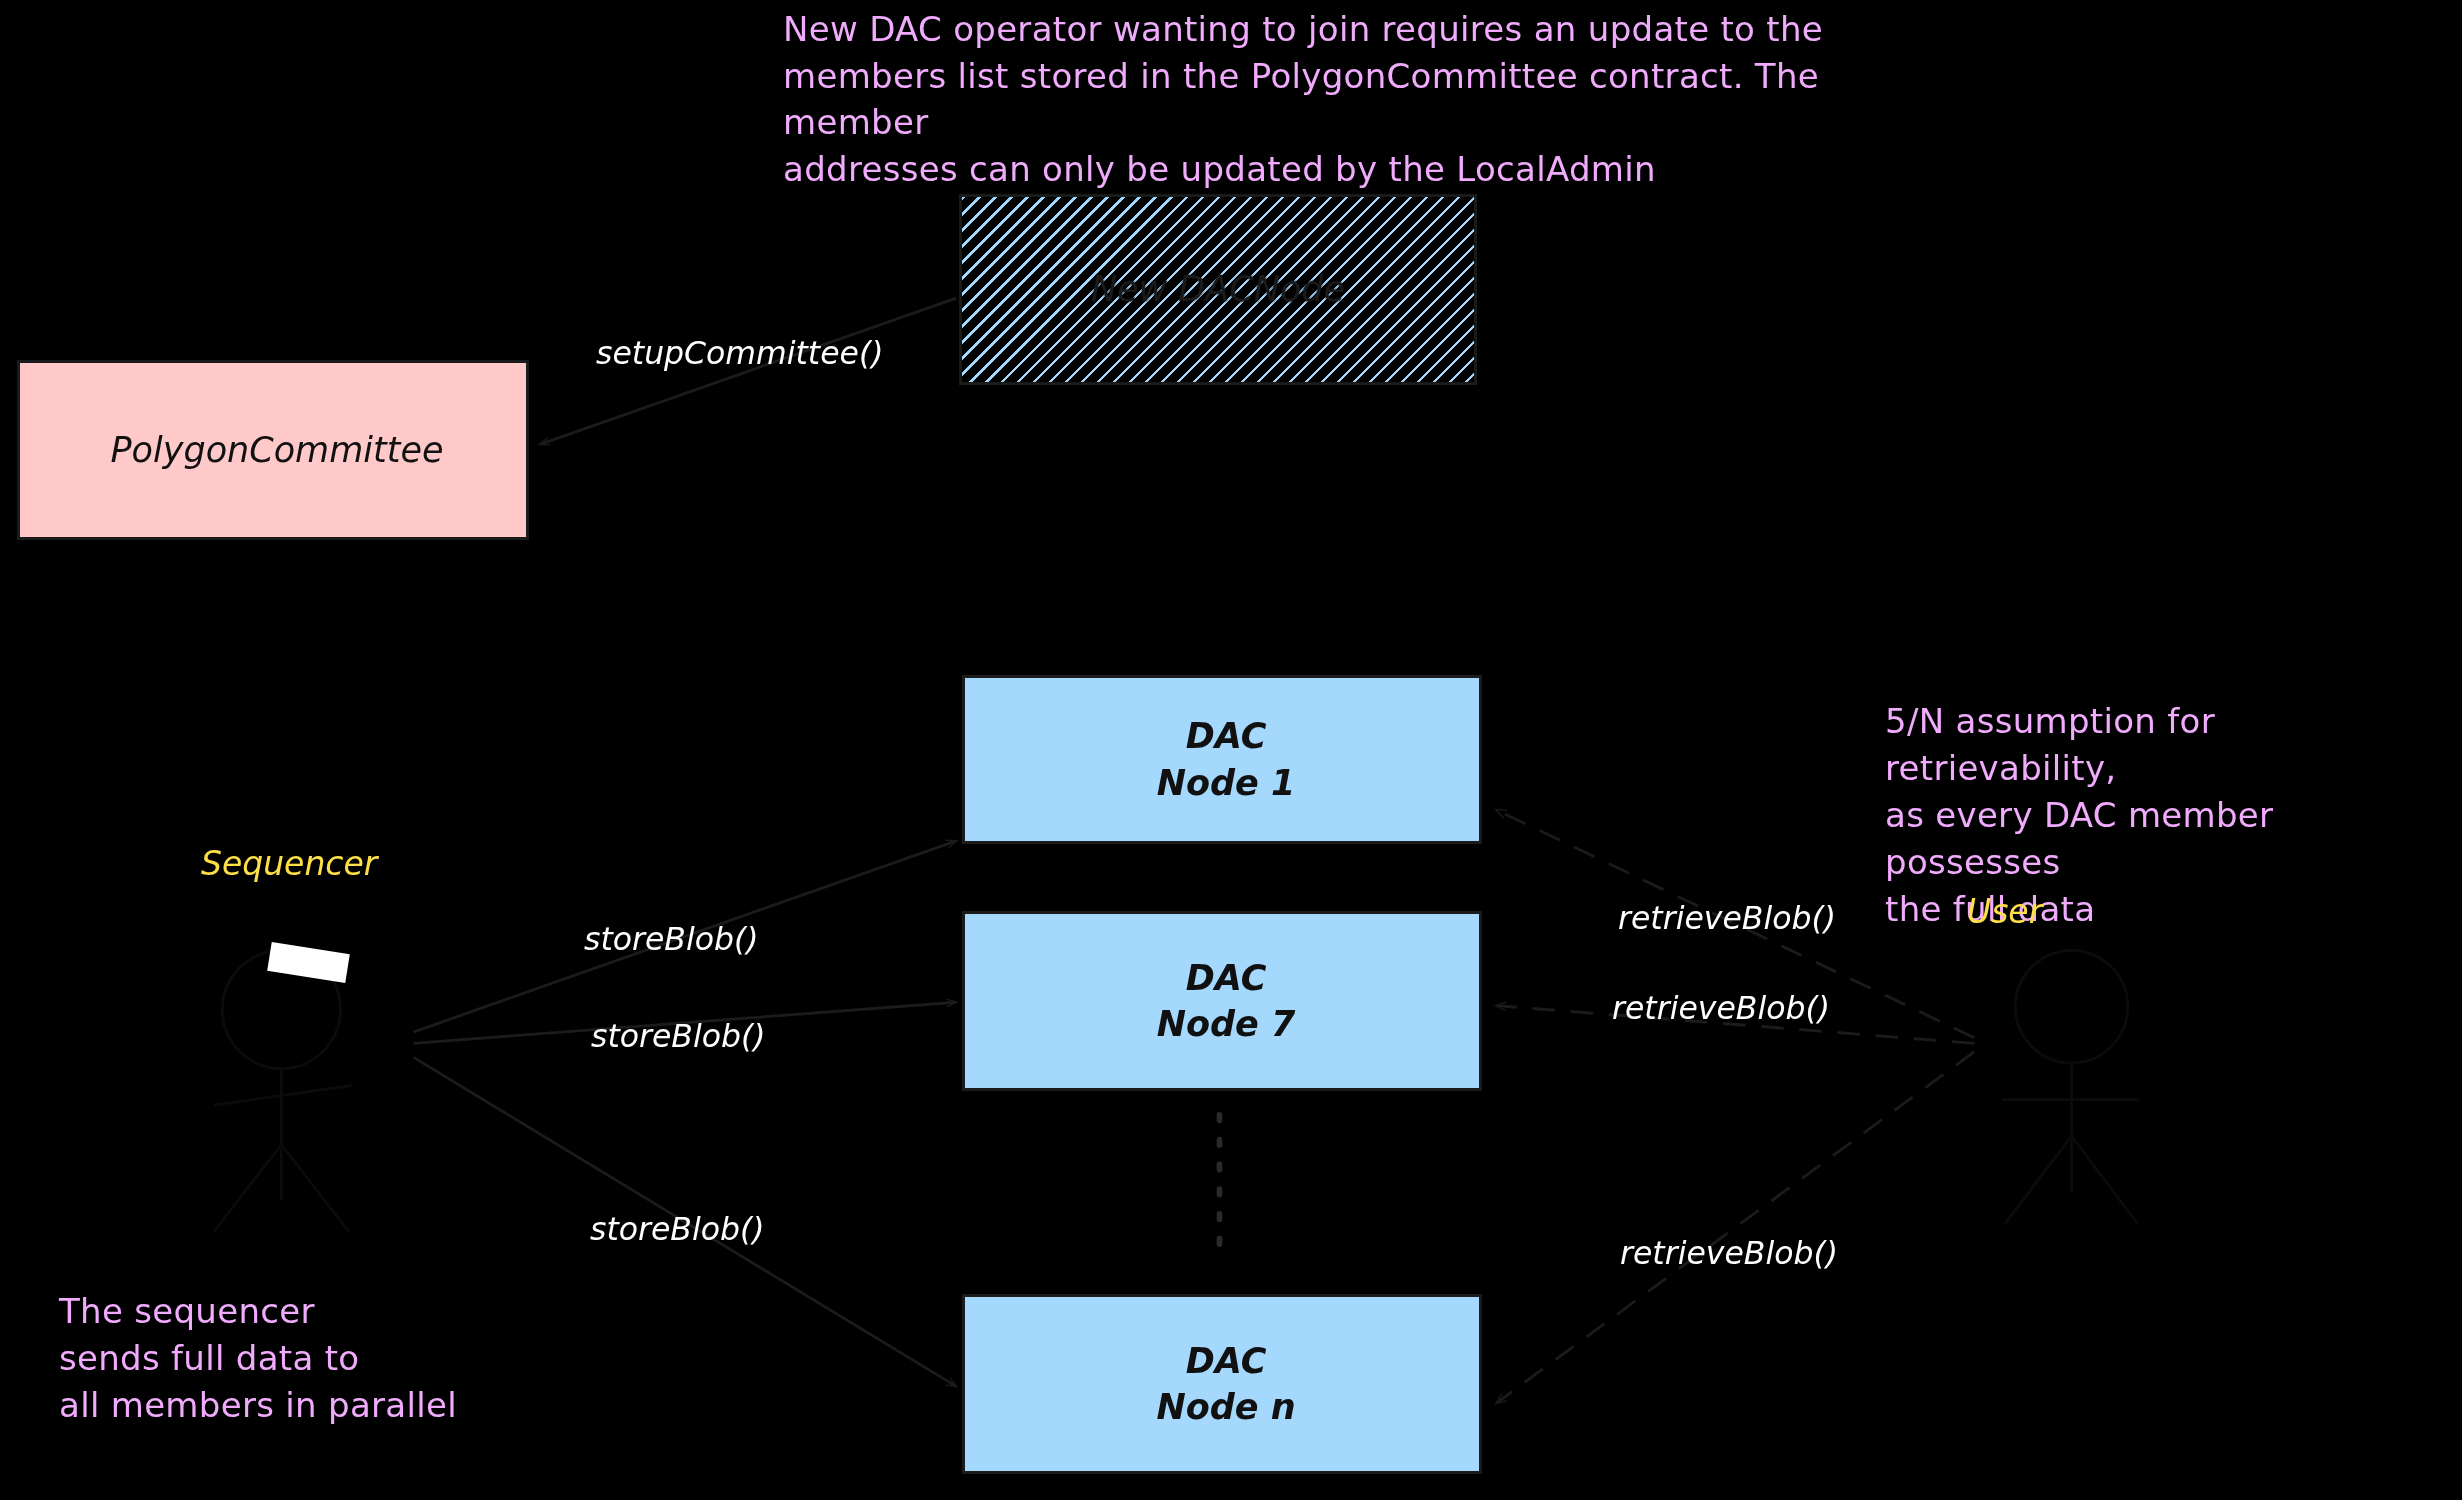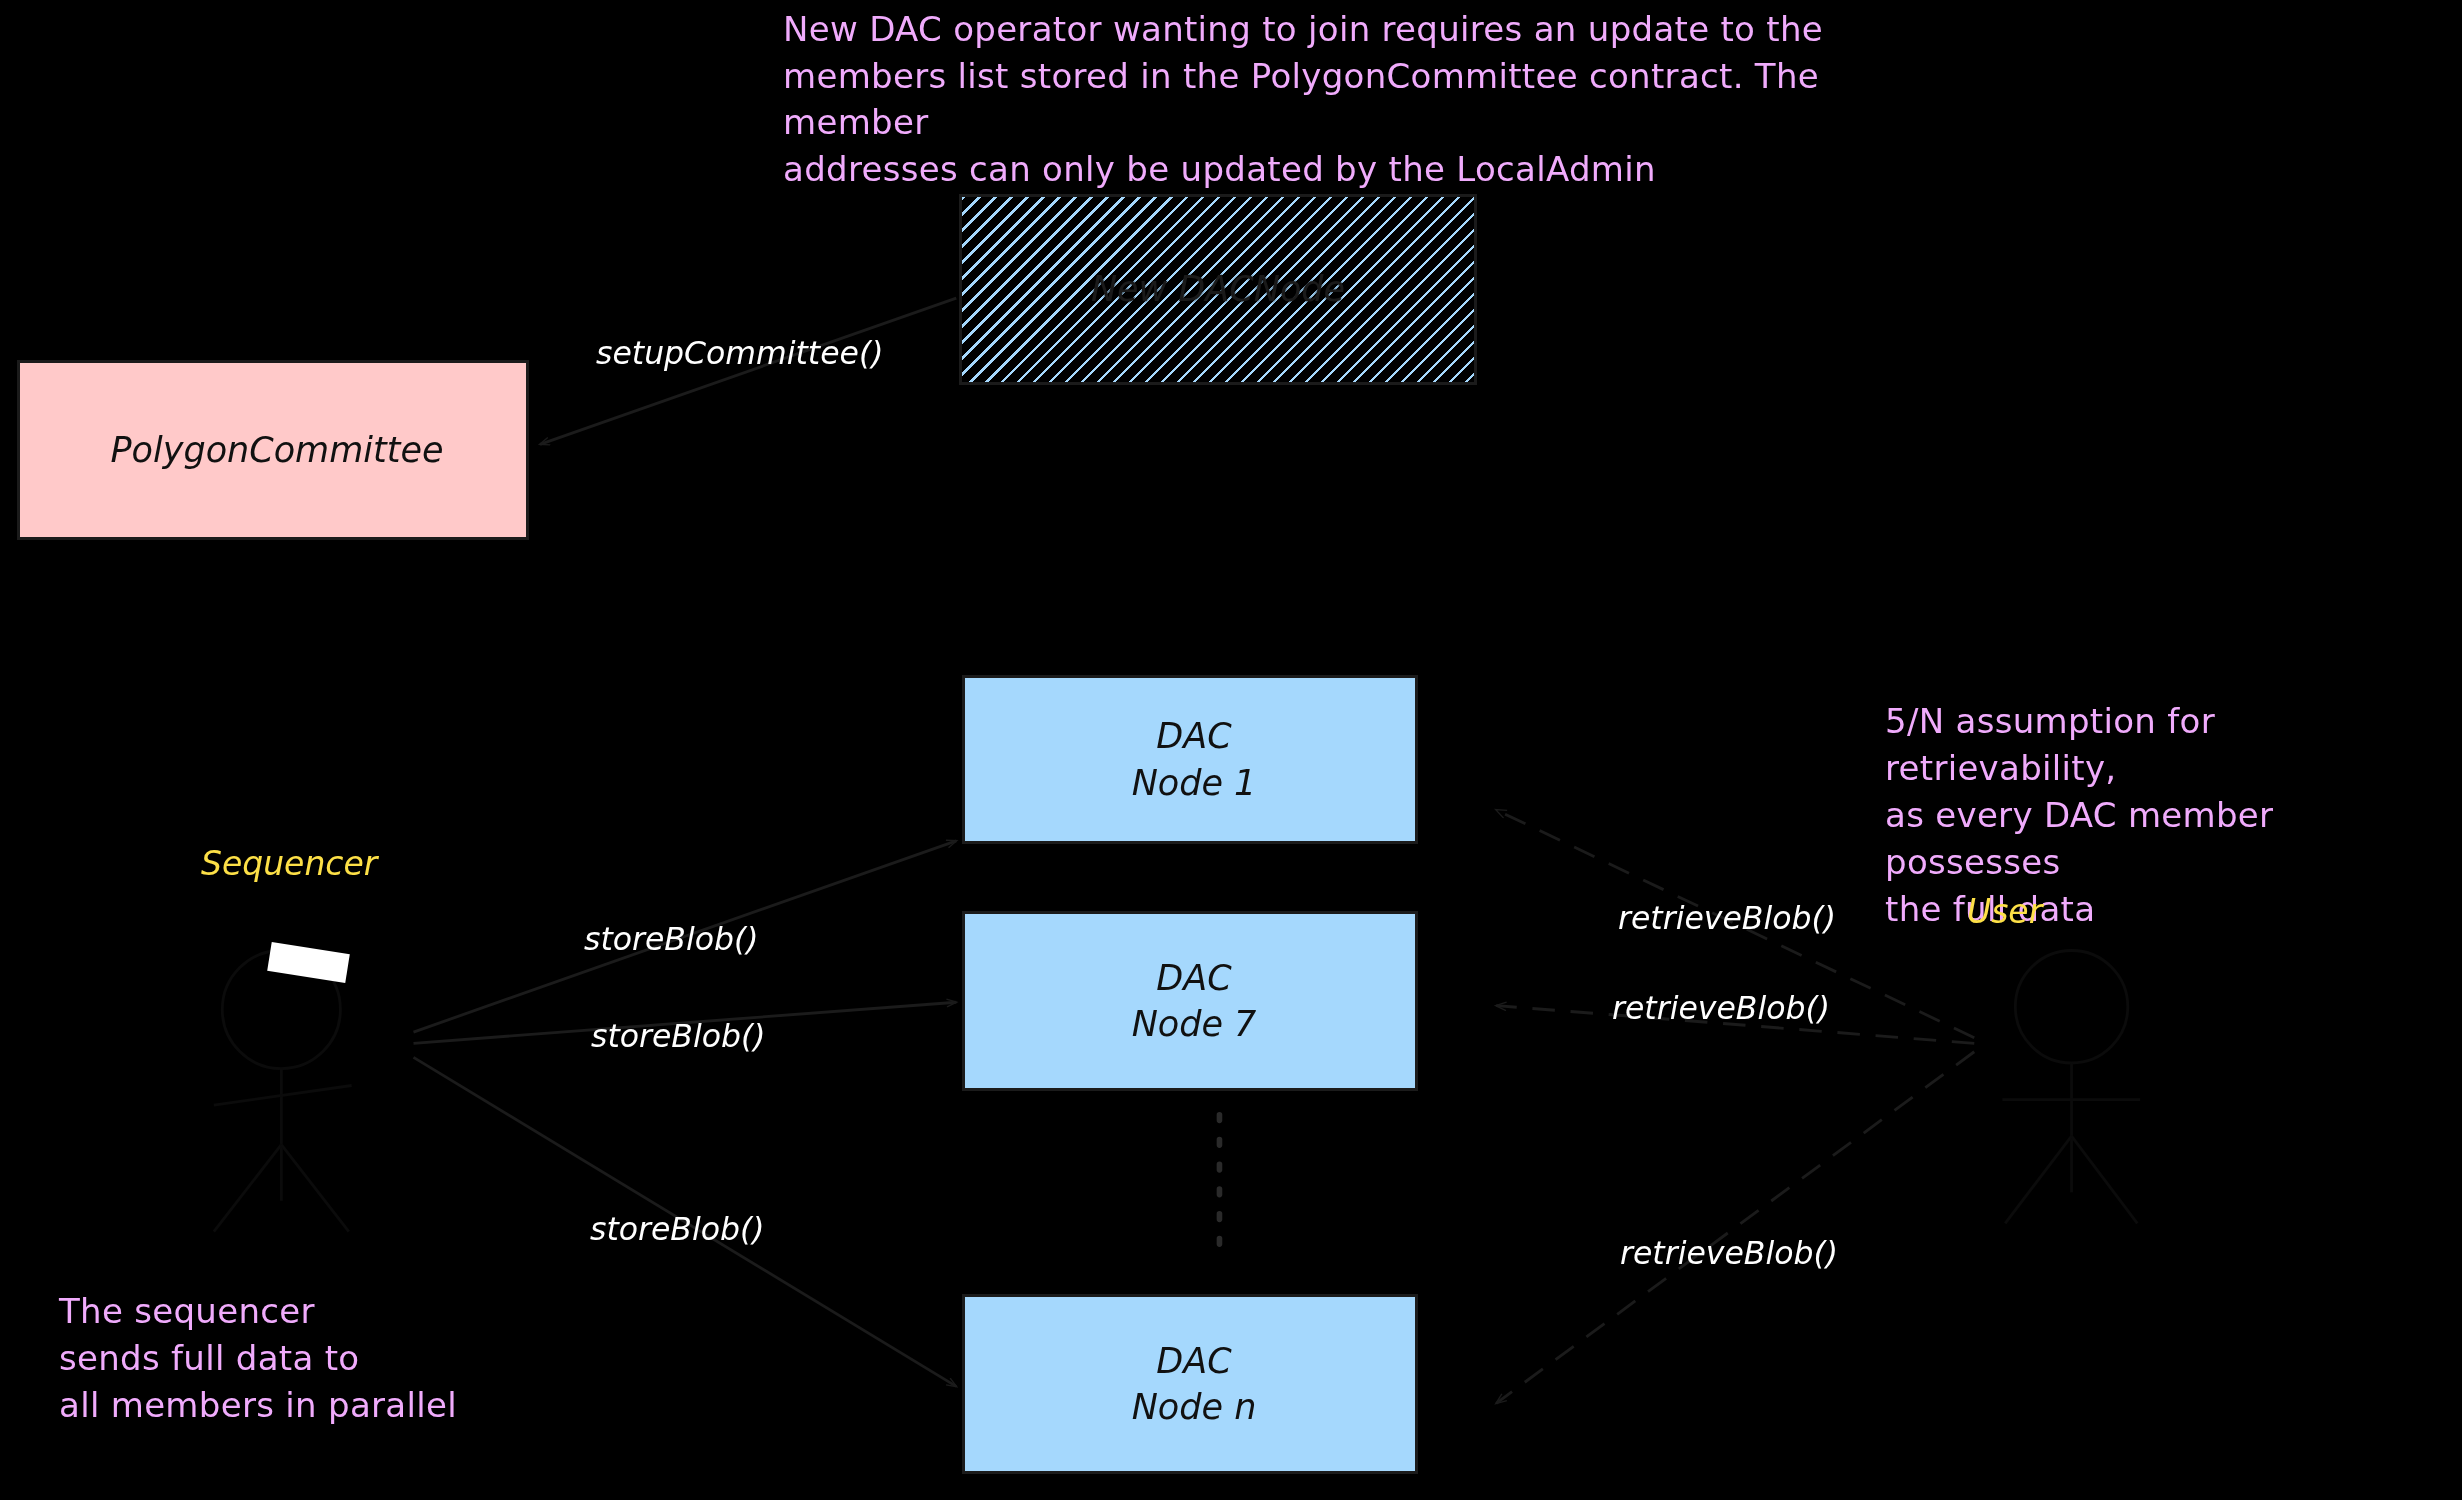--- a/index.html
+++ b/index.html
@@ -61,21 +61,22 @@
     padding-left: 8px;
   }
   .box-pink {
     background: #ffc9c9;
     left: 17px; top: 360px;
     width: 512px; height: 180px;
   }
   .box-blue {
     background: #a5d8fd;
     left: 962px;
-    width: 456px;
+    width: 520px;
+    font-weight: bold;
   }
   .node1 { top: 675px; height: 169px; }
   .node2 { top: 911px; height: 180px; }
   .noden { top: 1294px; height: 180px; }
 
   .box-hatch {
     left: 959px; top: 194px;
     width: 518px; height: 191px;
     border: 3.4px solid #1b1b1b;
     box-sizing: border-box;

